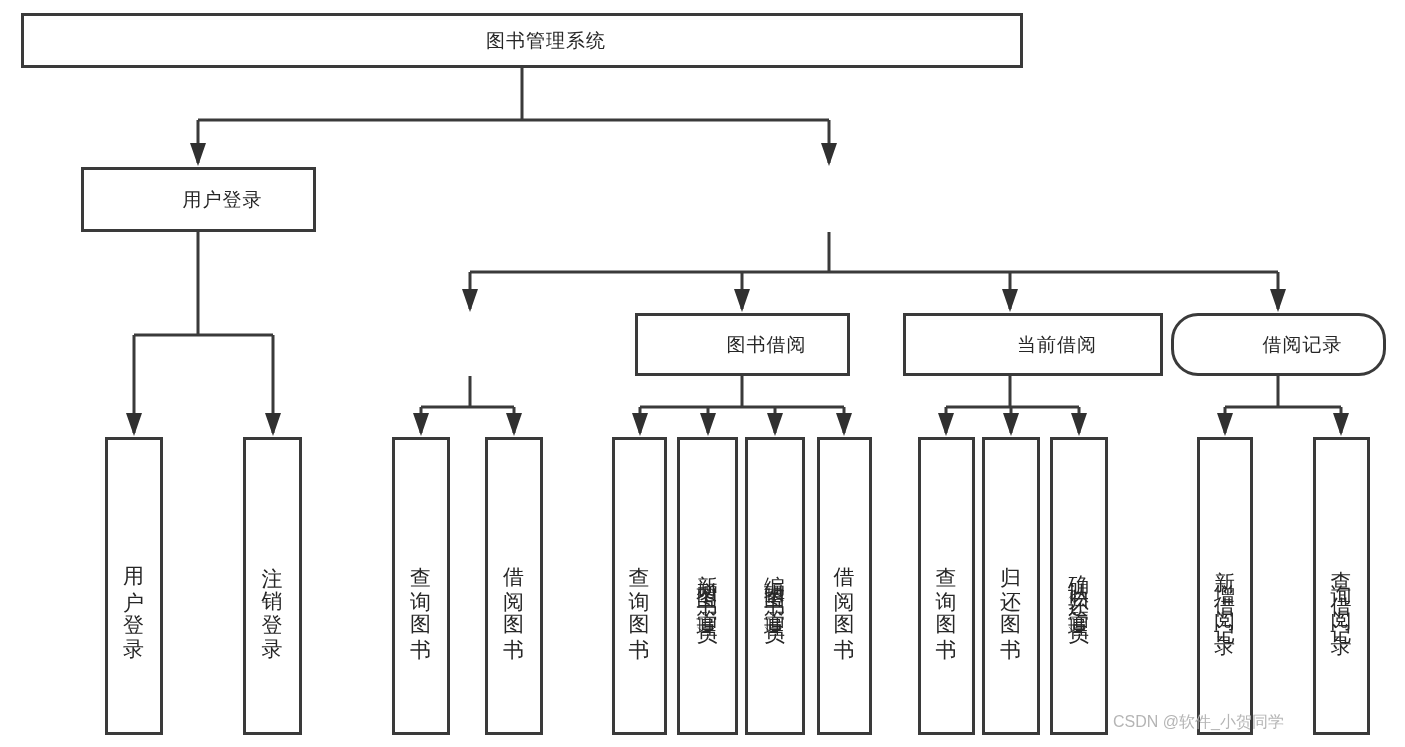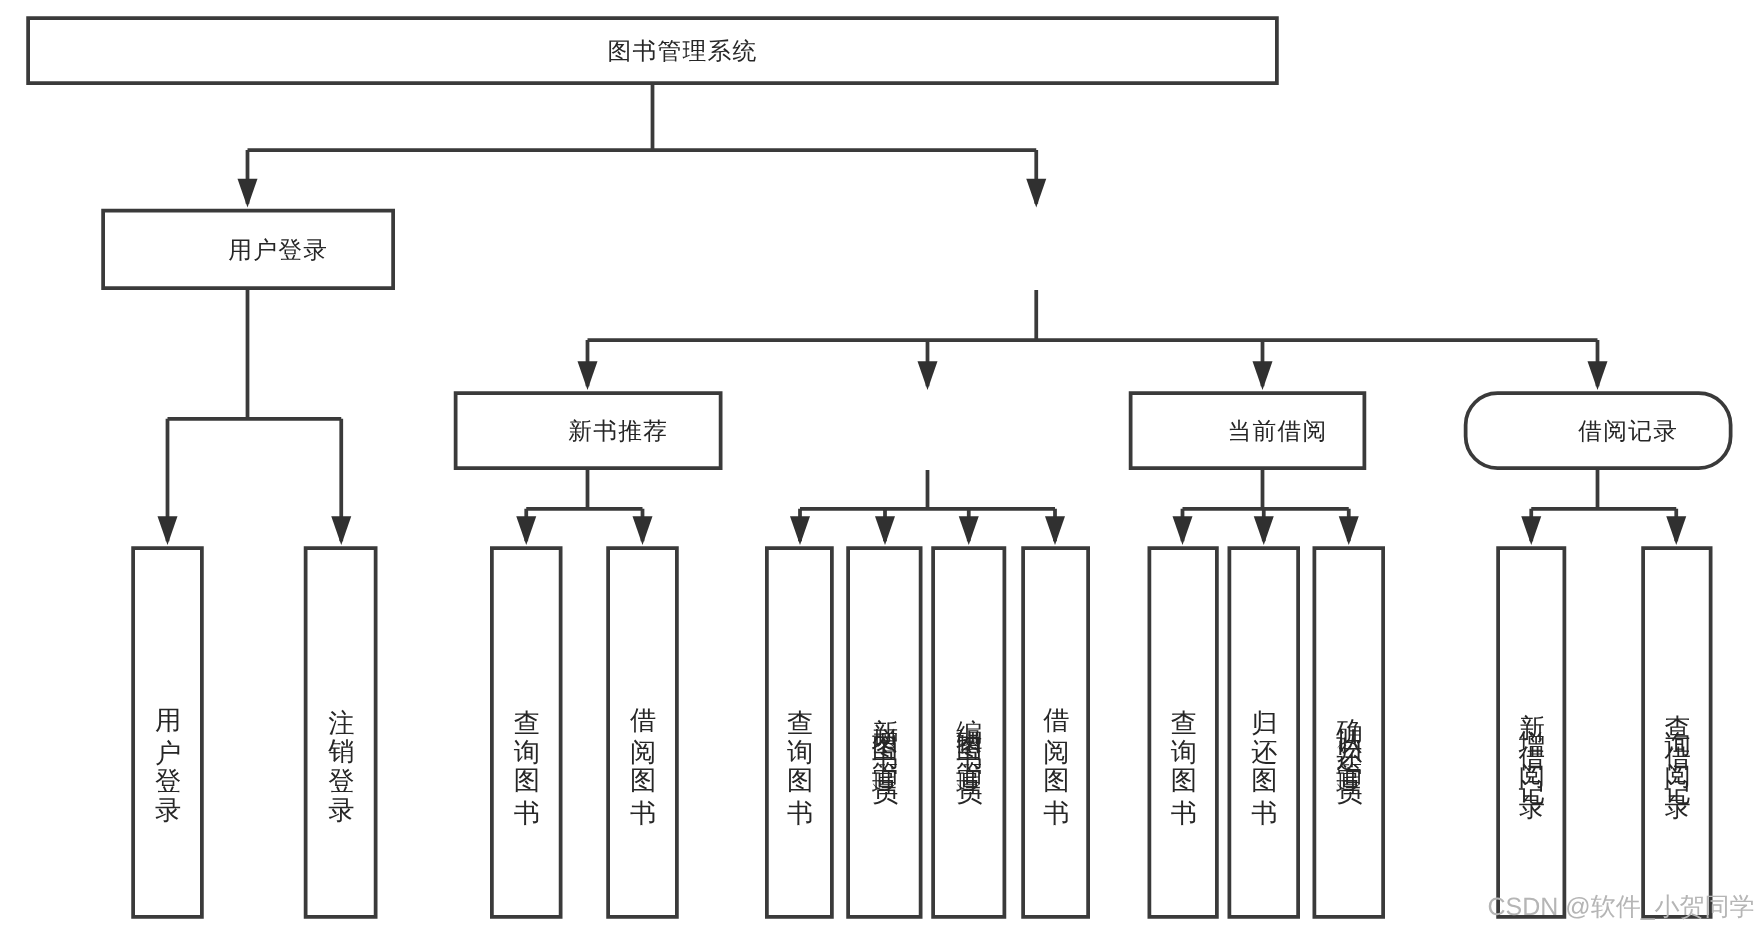--- a/index.html
+++ b/index.html
@@ -41,23 +41,23 @@
     font-size: 21px;
     color: #262626;
     z-index: 2;
     line-height: 1;
   }
   .sp-4 { letter-spacing: 24px; padding-top: 24px; }
   .sp-6 { letter-spacing: 13px; padding-top: 13px; }
   .sp-9 { letter-spacing: 7px;  padding-top: 7px; }
   .watermark {
     position: absolute;
-    left: 1190px;
+    left: 1113px;
     top: 712px;
-    font-size: 20px;
+    font-size: 16px;
     color: #b5b5b5;
     white-space: nowrap;
     z-index: 5;
   }
 </style>
 </head>
 <body>
 
 <div class="stage">
 
@@ -95,24 +95,24 @@
   </svg>
 
   <div class="hbox" style="left:21px; top:13px; width:1002px; height:55px;">
     <span>图书管理系统</span>
   </div>
 
   <div class="hbox" style="left:81px; top:167px; width:235px; height:65px;">
     <span>用户登录</span>
   </div>
 
-  <div class="hbox" style="left:363px; top:313px; width:215px; height:63px;">
-    <span>新书推荐</span>
+  <div class="hbox" style="left:635px; top:313px; width:215px; height:63px;">
+    <span>图书借阅</span>
   </div>
-  <div class="hbox" style="left:903px; top:313px; width:190px; height:63px;">
+  <div class="hbox" style="left:903px; top:313px; width:260px; height:63px;">
     <span>当前借阅</span>
   </div>
   <div class="hbox" style="left:1171px; top:313px; width:215px; height:63px;border-radius:27px;">
     <span>借阅记录</span>
   </div>
 
   <div class="vbox sp-4" style="left:105px; width:58px;">
     <span>用户登录</span>
   </div>
   <div class="vbox sp-4" style="left:243px; width:59px;">

